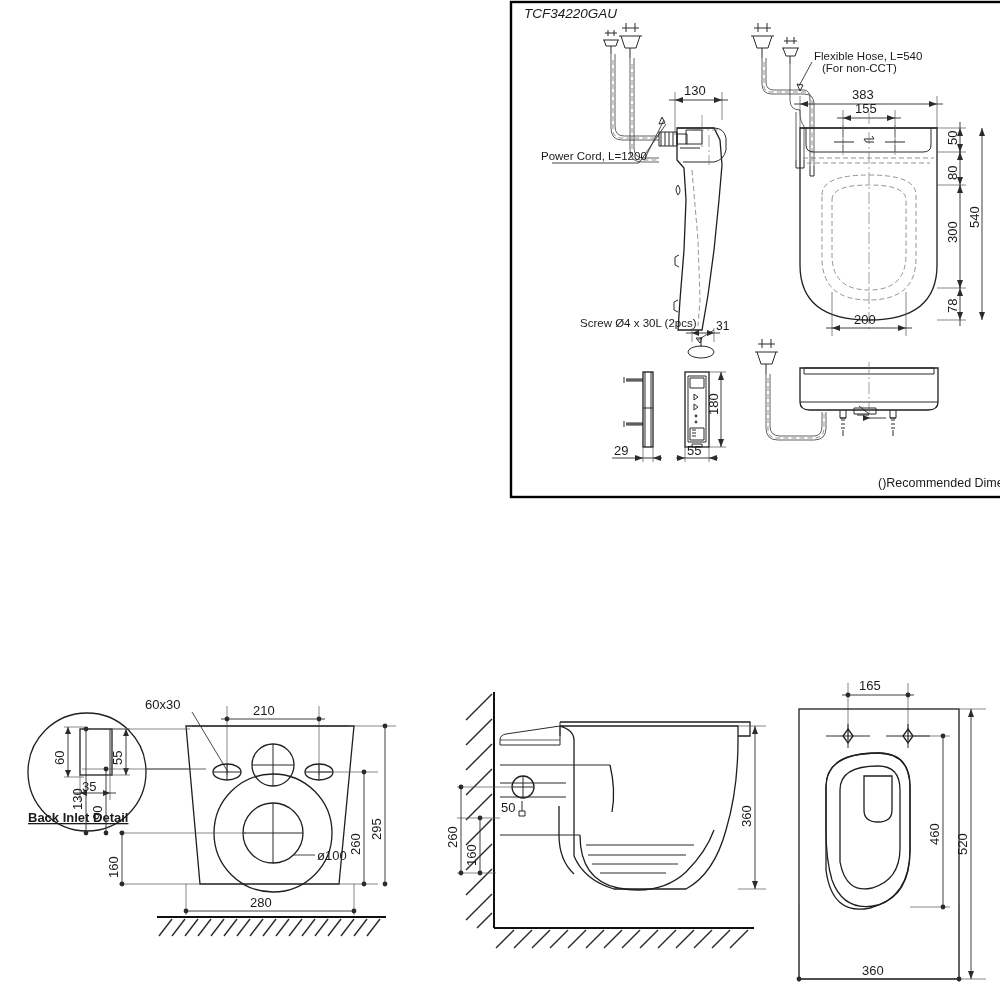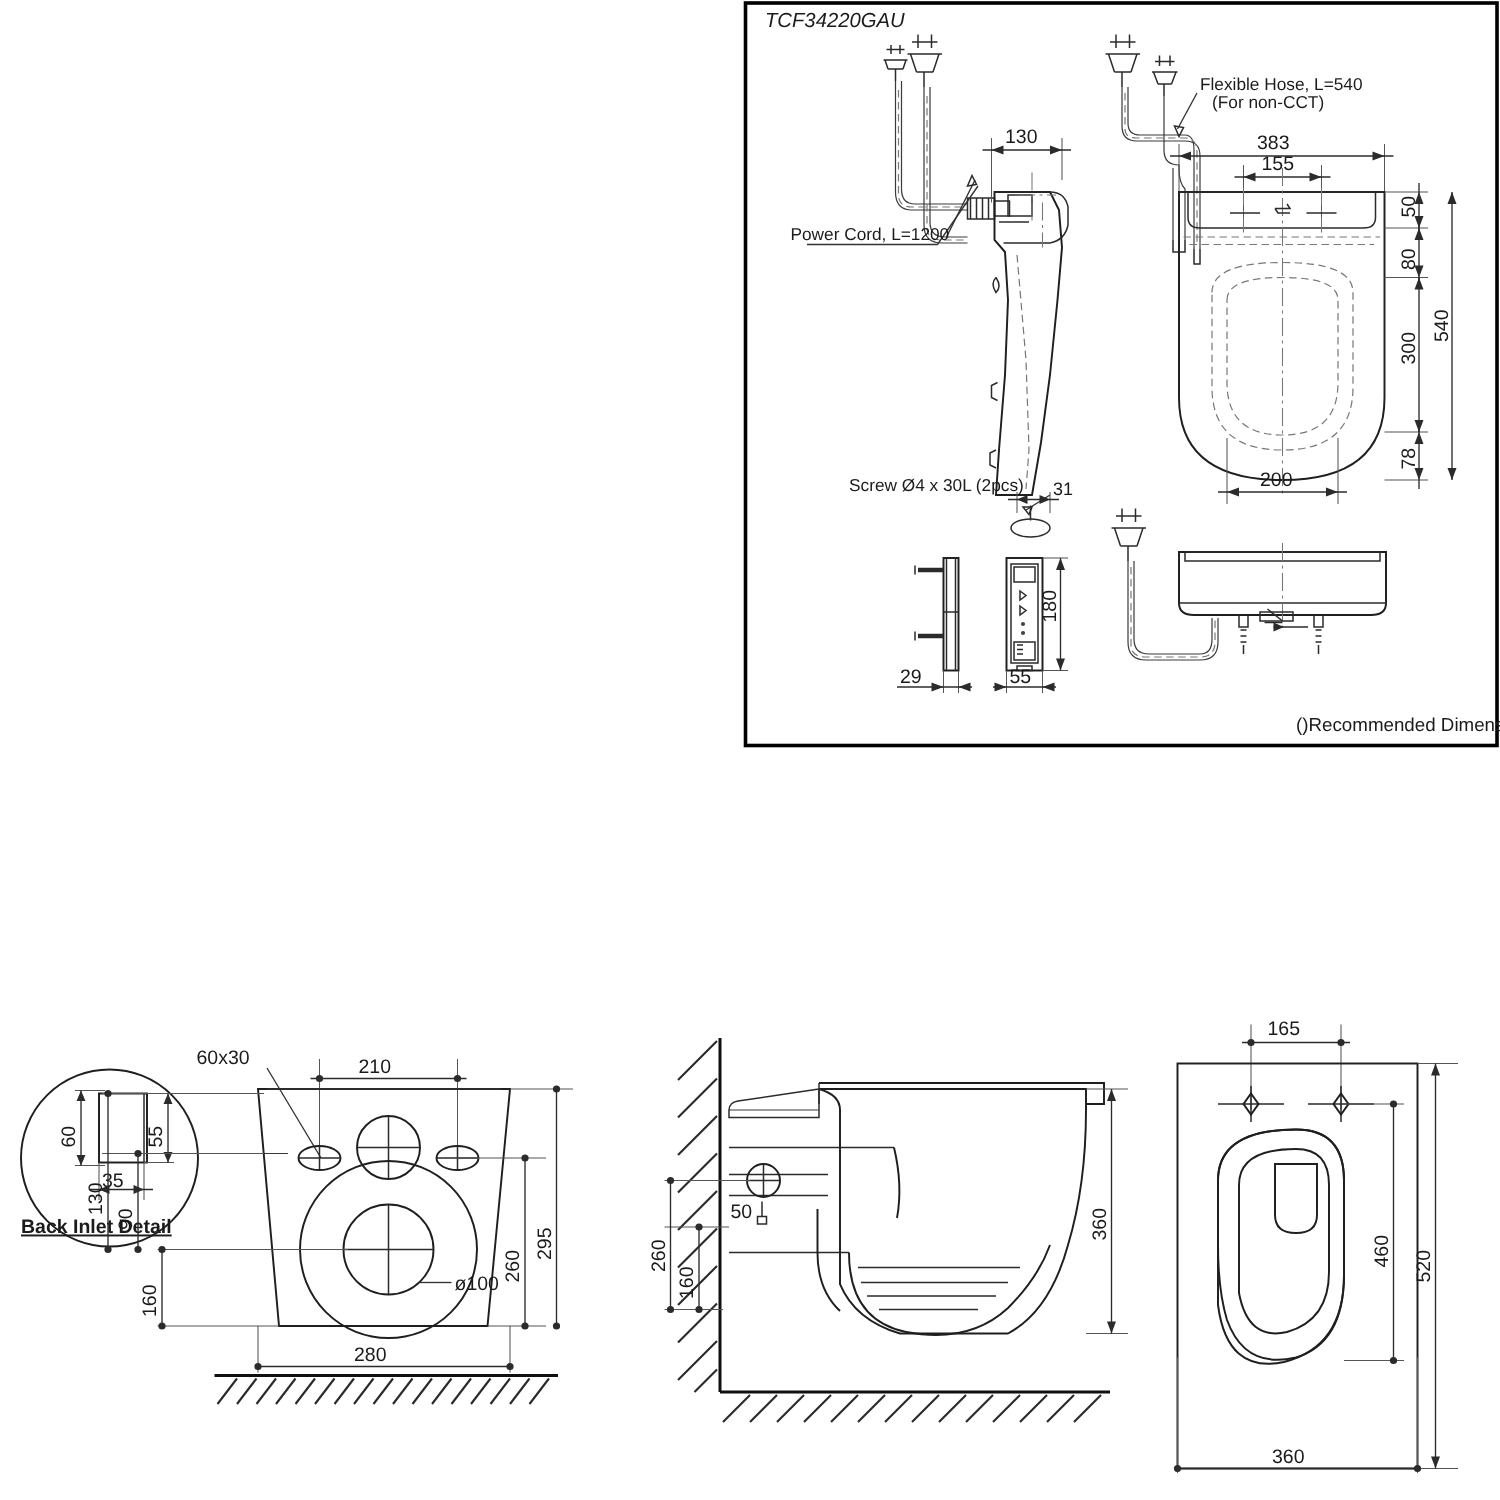--- a/index.html
+++ b/index.html
@@ -11,21 +11,21 @@
   body {
     width: 1000px;
     height: 1000px;
     position: relative;
     overflow: hidden;
     font-family: "Liberation Sans", sans-serif;
     color: #1a1a1a;
   }
   .sheet {
     position: absolute;
-    left: 0; top: 0;
+    left: 14px; top: 0;
     width: 843px;
     height: 1000px;
   }
   svg { display: block; }
   text {
     font-family: "Liberation Sans", sans-serif;
     fill: #1b1b1b;
   }
   .dimtxt { font-size: 13px; }
   .dimtxt-sm { font-size: 12px; }

